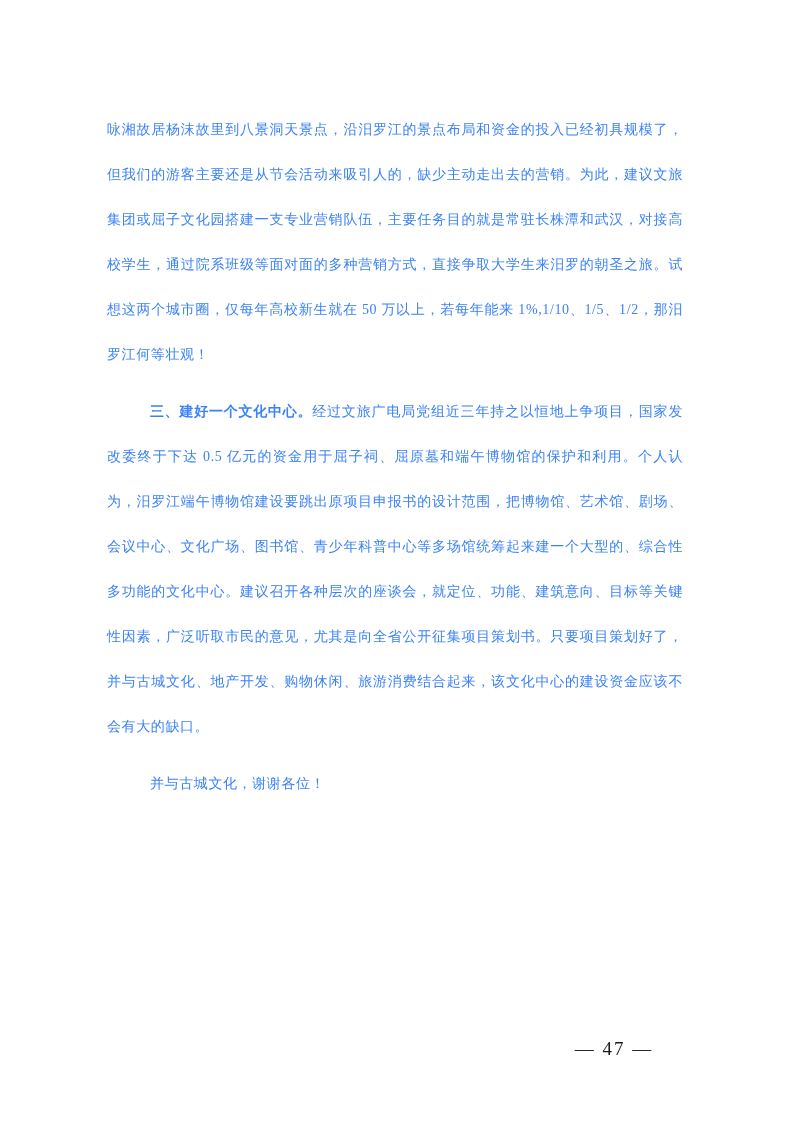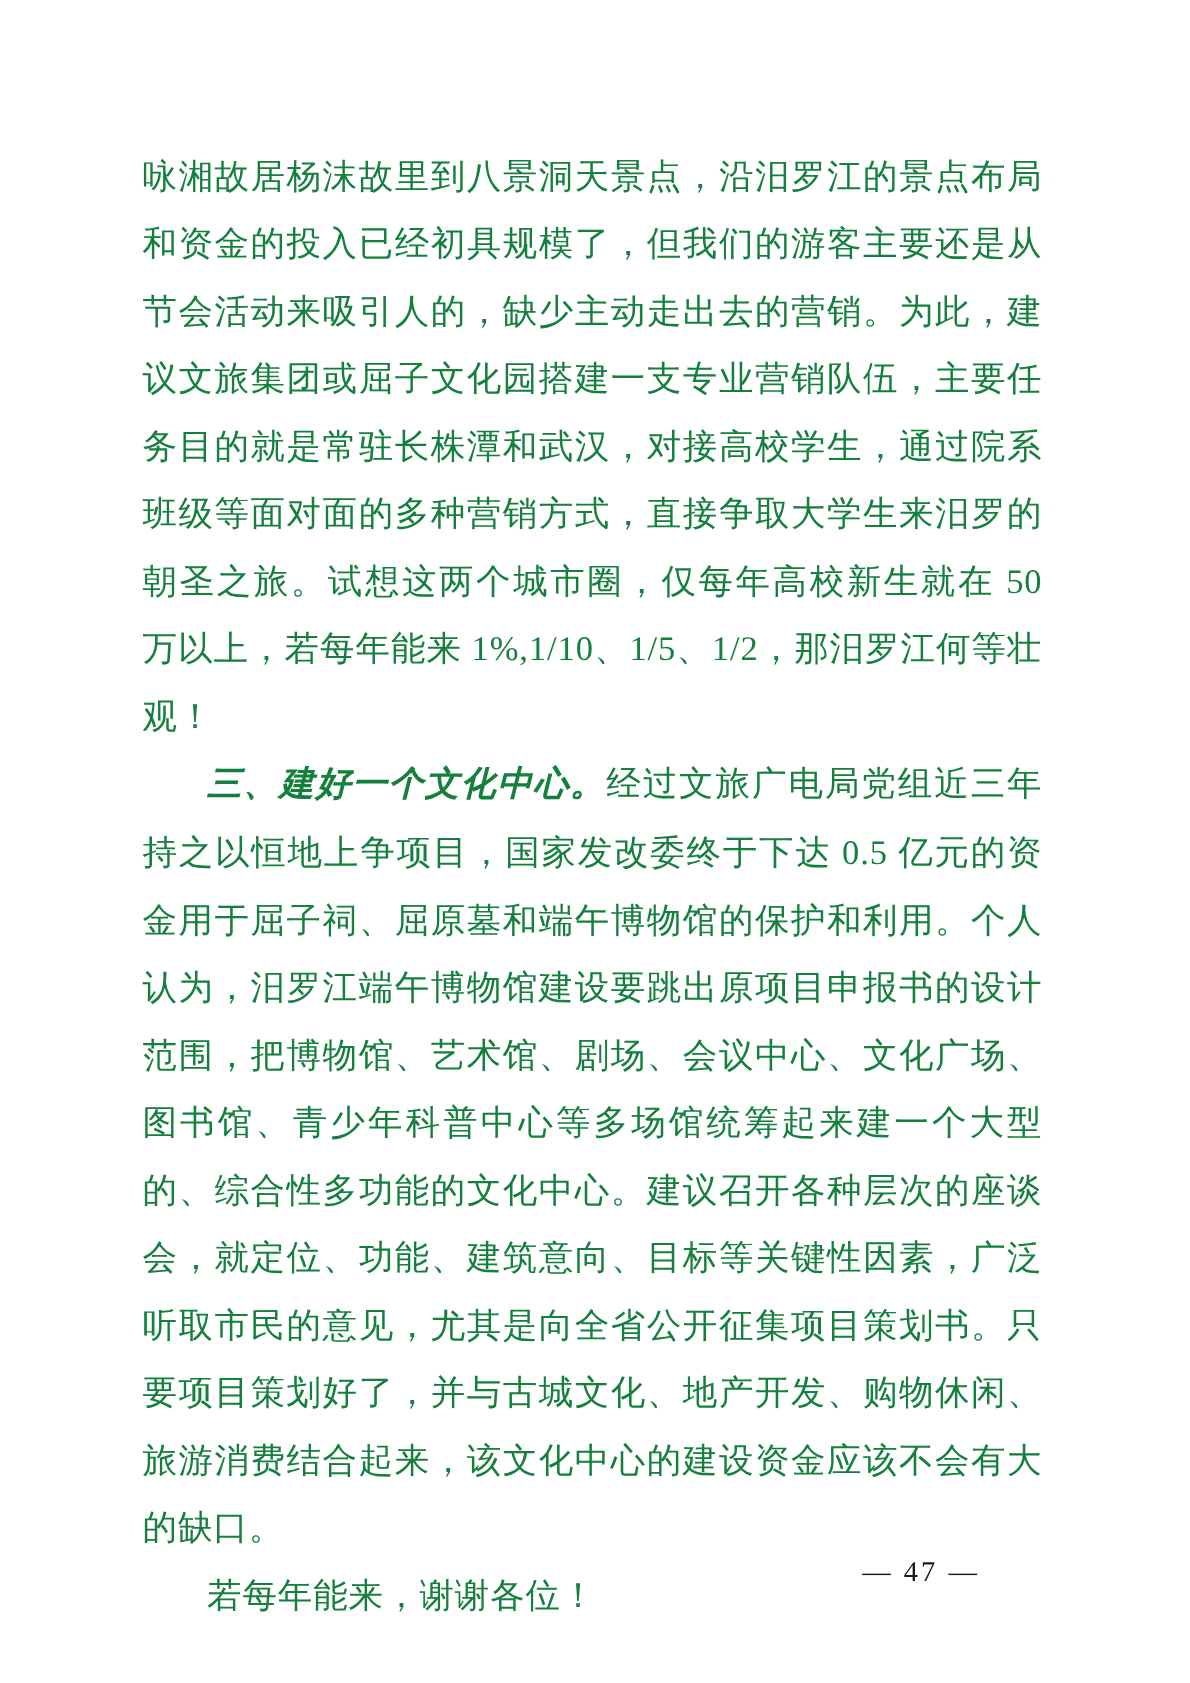--- a/index.html
+++ b/index.html
@@ -23,40 +23,39 @@
     height: 1122px;
     background: #ffffff;
   }
   .content {
     position: absolute;
     left: 95px;
     top: 95px;
     width: 600px;
   }
   .para {
-    font-size: 23px;
+    font-size: 14px;
     line-height: 45px;
     letter-spacing: 0.6px;
     text-align: justify;
     text-justify: inter-ideograph;
-    margin: 0;
-    color: #15803d;
+    margin: 12px;
+    color: #3b82f6;
     font-family: "Liberation Serif", "DejaVu Serif", serif;
   }
   .para + .para {
     margin-top: 0;
   }
   .indent {
     text-indent: 43px;
   }
   .heading-run {
     font-family: "DejaVu Sans", "Liberation Sans", sans-serif;
     font-weight: bold;
     letter-spacing: 0.5px;
-    font-style: italic;
   }
   .footer {
     position: absolute;
     left: 0;
     top: 1038px;
     width: 738px;
     text-align: center;
     padding-right: 0;
   }
   .page-number {
@@ -76,21 +75,21 @@
 
     <p class="para">
       <span>咏湘故居杨沫故里到八景洞天景点，沿汨罗江的景点布局和资金的投入已经初具规模了，但我们的游客主要还是从节会活动来吸引人的，缺少主动走出去的营销。为此，建议文旅集团或屈子文化园搭建一支专业营销队伍，主要任务目的就是常驻长株潭和武汉，对接高校学生，通过院系班级等面对面的多种营销方式，直接争取大学生来汨罗的朝圣之旅。试想这两个城市圈，仅每年高校新生就在 50 万以上，若每年能来 1%,1/10、1/5、1/2，那汨罗江何等壮观！</span>
     </p>
 
     <p class="para indent">
       <span class="heading-run">三、建好一个文化中心。</span><span>经过文旅广电局党组近三年持之以恒地上争项目，国家发改委终于下达 0.5 亿元的资金用于屈子祠、屈原墓和端午博物馆的保护和利用。个人认为，汨罗江端午博物馆建设要跳出原项目申报书的设计范围，把博物馆、艺术馆、剧场、会议中心、文化广场、图书馆、青少年科普中心等多场馆统筹起来建一个大型的、综合性多功能的文化中心。建议召开各种层次的座谈会，就定位、功能、建筑意向、目标等关键性因素，广泛听取市民的意见，尤其是向全省公开征集项目策划书。只要项目策划好了，并与古城文化、地产开发、购物休闲、旅游消费结合起来，该文化中心的建设资金应该不会有大的缺口。</span>
     </p>
 
     <p class="para indent">
-      <span>若每年能来，谢谢各位！</span>
+      <span>并与古城文化，谢谢各位！</span>
     </p>
 
   </div>
 
   <div class="footer">
     <span class="page-number">— 47 —</span>
   </div>
 </div>
 
 </body></html>

